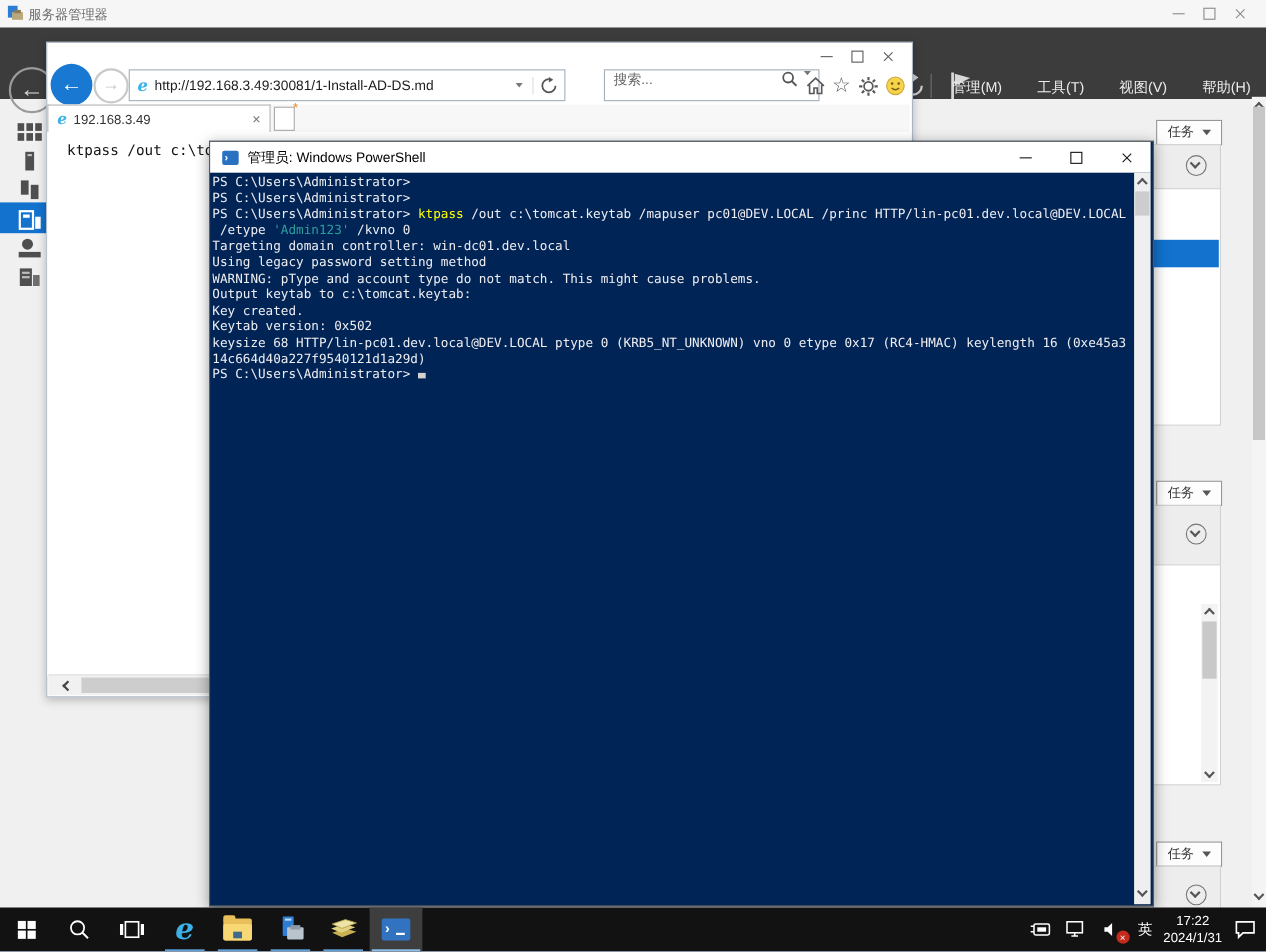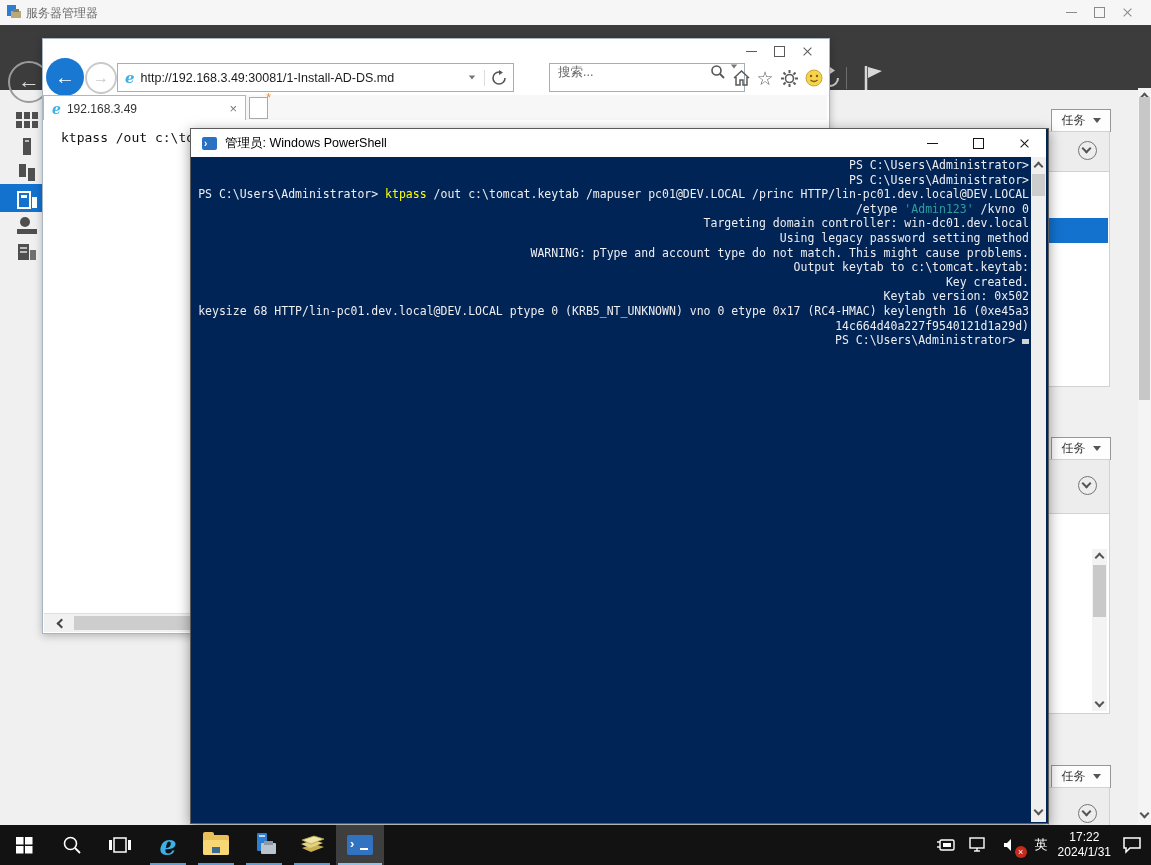--- a/index.html
+++ b/index.html
@@ -56,21 +56,21 @@
   #ie-hscroll{left:1px;top:574px;width:782px;height:18px;background:#f1f1f1;border-top:1px solid #e0e0e0;}
   
   #ps-win{left:190px;top:128px;width:857px;height:694px;background:#012456;border:1px solid #5b5b5b;box-shadow:0 3px 12px rgba(0,0,0,.4);}
   #ps-titlebar{left:0;top:0;width:855px;height:28px;background:#ffffff;display:flex;align-items:center;}
   #ps-appicon{width:15px;height:13px;background:#2b71c2;border-radius:2px;margin-left:11px;position:relative;}
   #ps-appicon span{position:absolute;left:2px;top:0px;color:#fff;font-size:10px;font-weight:bold;line-height:13px;}
   #ps-title{margin-left:8px;font-size:12.5px;color:#000;}
   .ps-ctl .g-min{background:#151515;} .ps-ctl .g-max{border-color:#151515;}
   .ps-ctl .g-close:before,.ps-ctl .g-close:after{background:#151515;}
   #console-text{left:2px;top:29px;width:836px;font-family:"DejaVu Sans Mono","Liberation Mono",monospace;font-size:11.5px;line-height:14.6px;color:#eeedf0;}
-  .ps-line{white-space:pre;height:14.6px;overflow:hidden;text-align:right;}
+  .ps-line{white-space:pre;height:14.6px;overflow:hidden;}
   .seg-cmd{color:#ffff00;}
   .seg-str{color:#2d9e9e;}
   .seg-cursor{display:inline-block;width:7px;height:5px;background:#d2d2d2;}
   #ps-scroll{left:840px;top:28px;width:15px;height:665px;background:#efefef;}
   
   #taskbar{left:0;top:825px;width:1151px;height:40px;background:#121212;display:flex;align-items:stretch;}
   .tb-btn{width:48px;display:flex;align-items:center;justify-content:center;position:relative;}
   .tb-underline{position:absolute;left:6px;right:6px;bottom:0;height:2px;background:#5f9fd6;}
   #tb-ps{background:#3e3e3e;}
   #tb-ps .tb-underline{background:#8ec2ea;left:2px;right:2px;}
@@ -117,20 +117,26 @@
     <div class="abs" id="sm-back">←</div>
     <svg class="abs" id="sm-refresh" width="22" height="22" viewBox="0 0 22 22">
       <path d="M11 3 A8 8 0 1 0 19 11" fill="none" stroke="#cccccc" stroke-width="2"></path>
       <path d="M11 0 L16 3.5 L11 7 Z" fill="#cccccc"></path>
     </svg>
     <div class="abs" id="sm-sep"></div>
     <svg class="abs" id="sm-flag" width="24" height="26" viewBox="0 0 24 26">
       <path d="M4 1 L4 25" stroke="#d8d8d8" stroke-width="2.5"></path>
       <path d="M6 2 L20 6 L6 13 Z" fill="#d8d8d8"></path>
     </svg>
+    <div class="abs" id="sm-menu">
+      <span>管理(M)</span>
+      <span>工具(T)</span>
+      <span>视图(V)</span>
+      <span>帮助(H)</span>
+    </div>
   </div>
 
   <div class="abs" id="side-sel"></div>
   <svg class="abs side-ico" style="top:110px;" viewBox="0 0 24 20">
     <g fill="#4f4f4f">
         <rect x="1" y="2" width="6" height="7"></rect>
         <rect x="9" y="2" width="6" height="7"></rect>
         <rect x="17" y="2" width="6" height="7"></rect>
         <rect x="1" y="11" width="6" height="7"></rect>
         <rect x="9" y="11" width="6" height="7"></rect>

